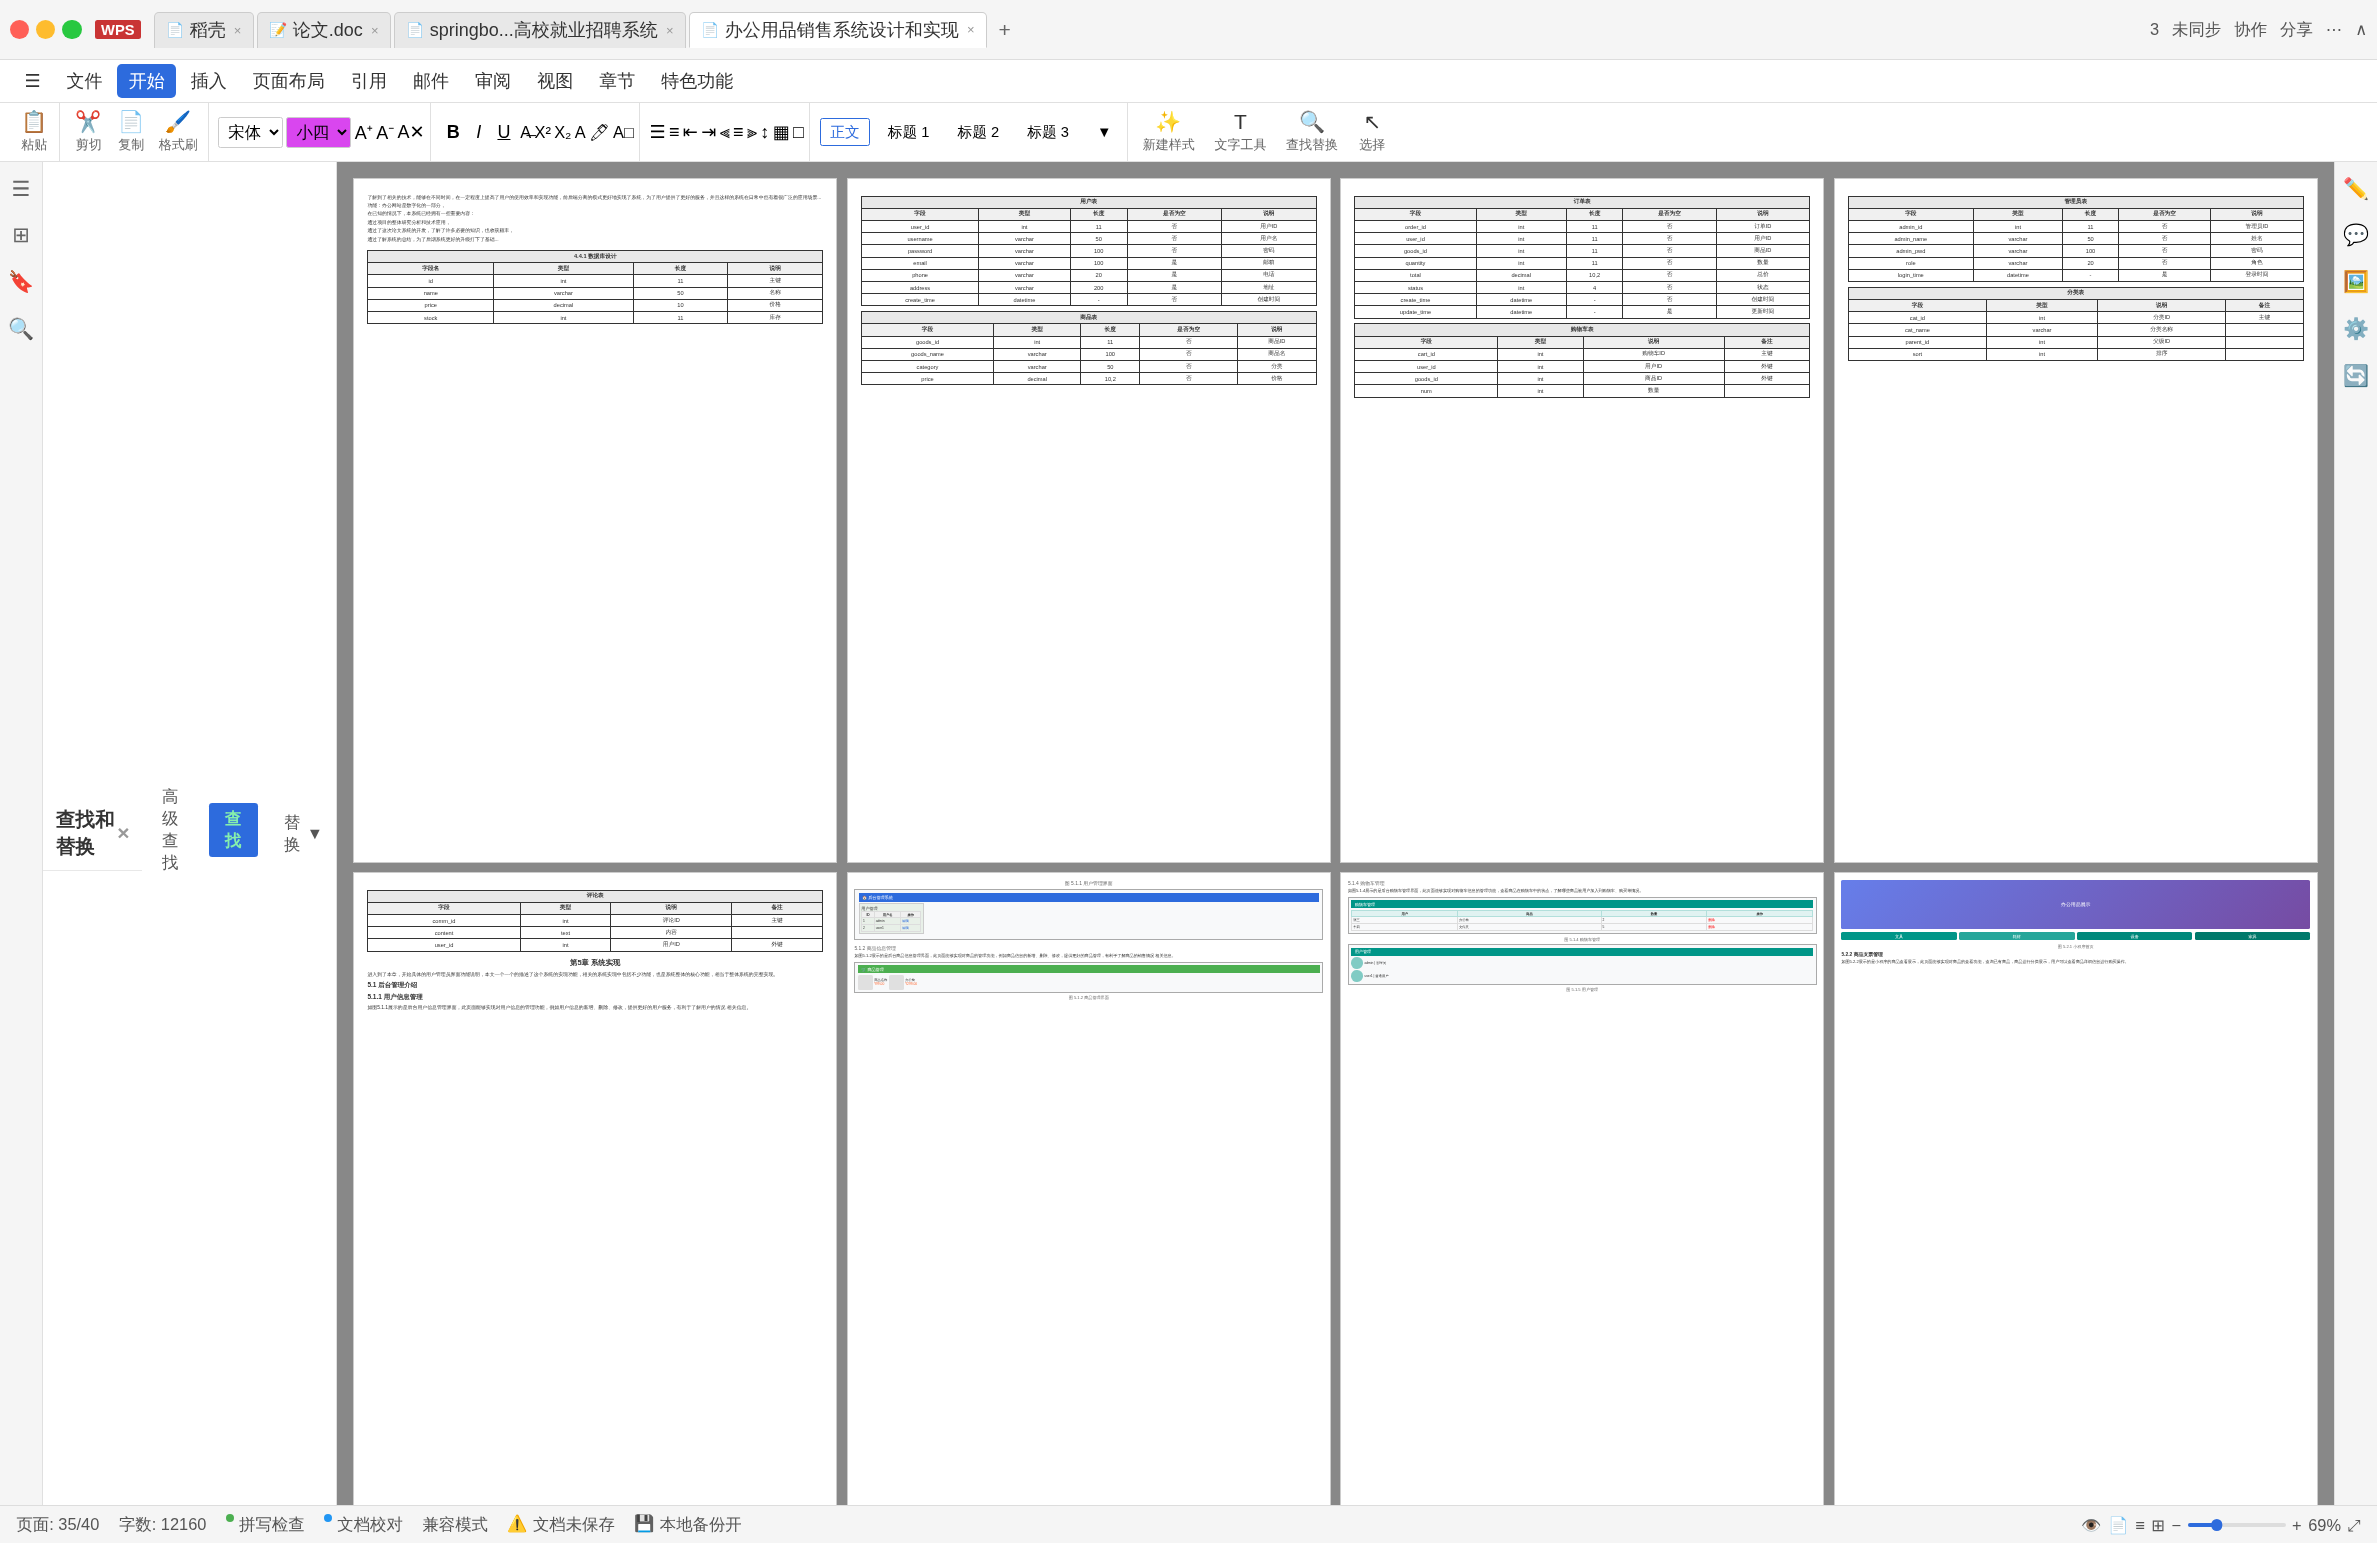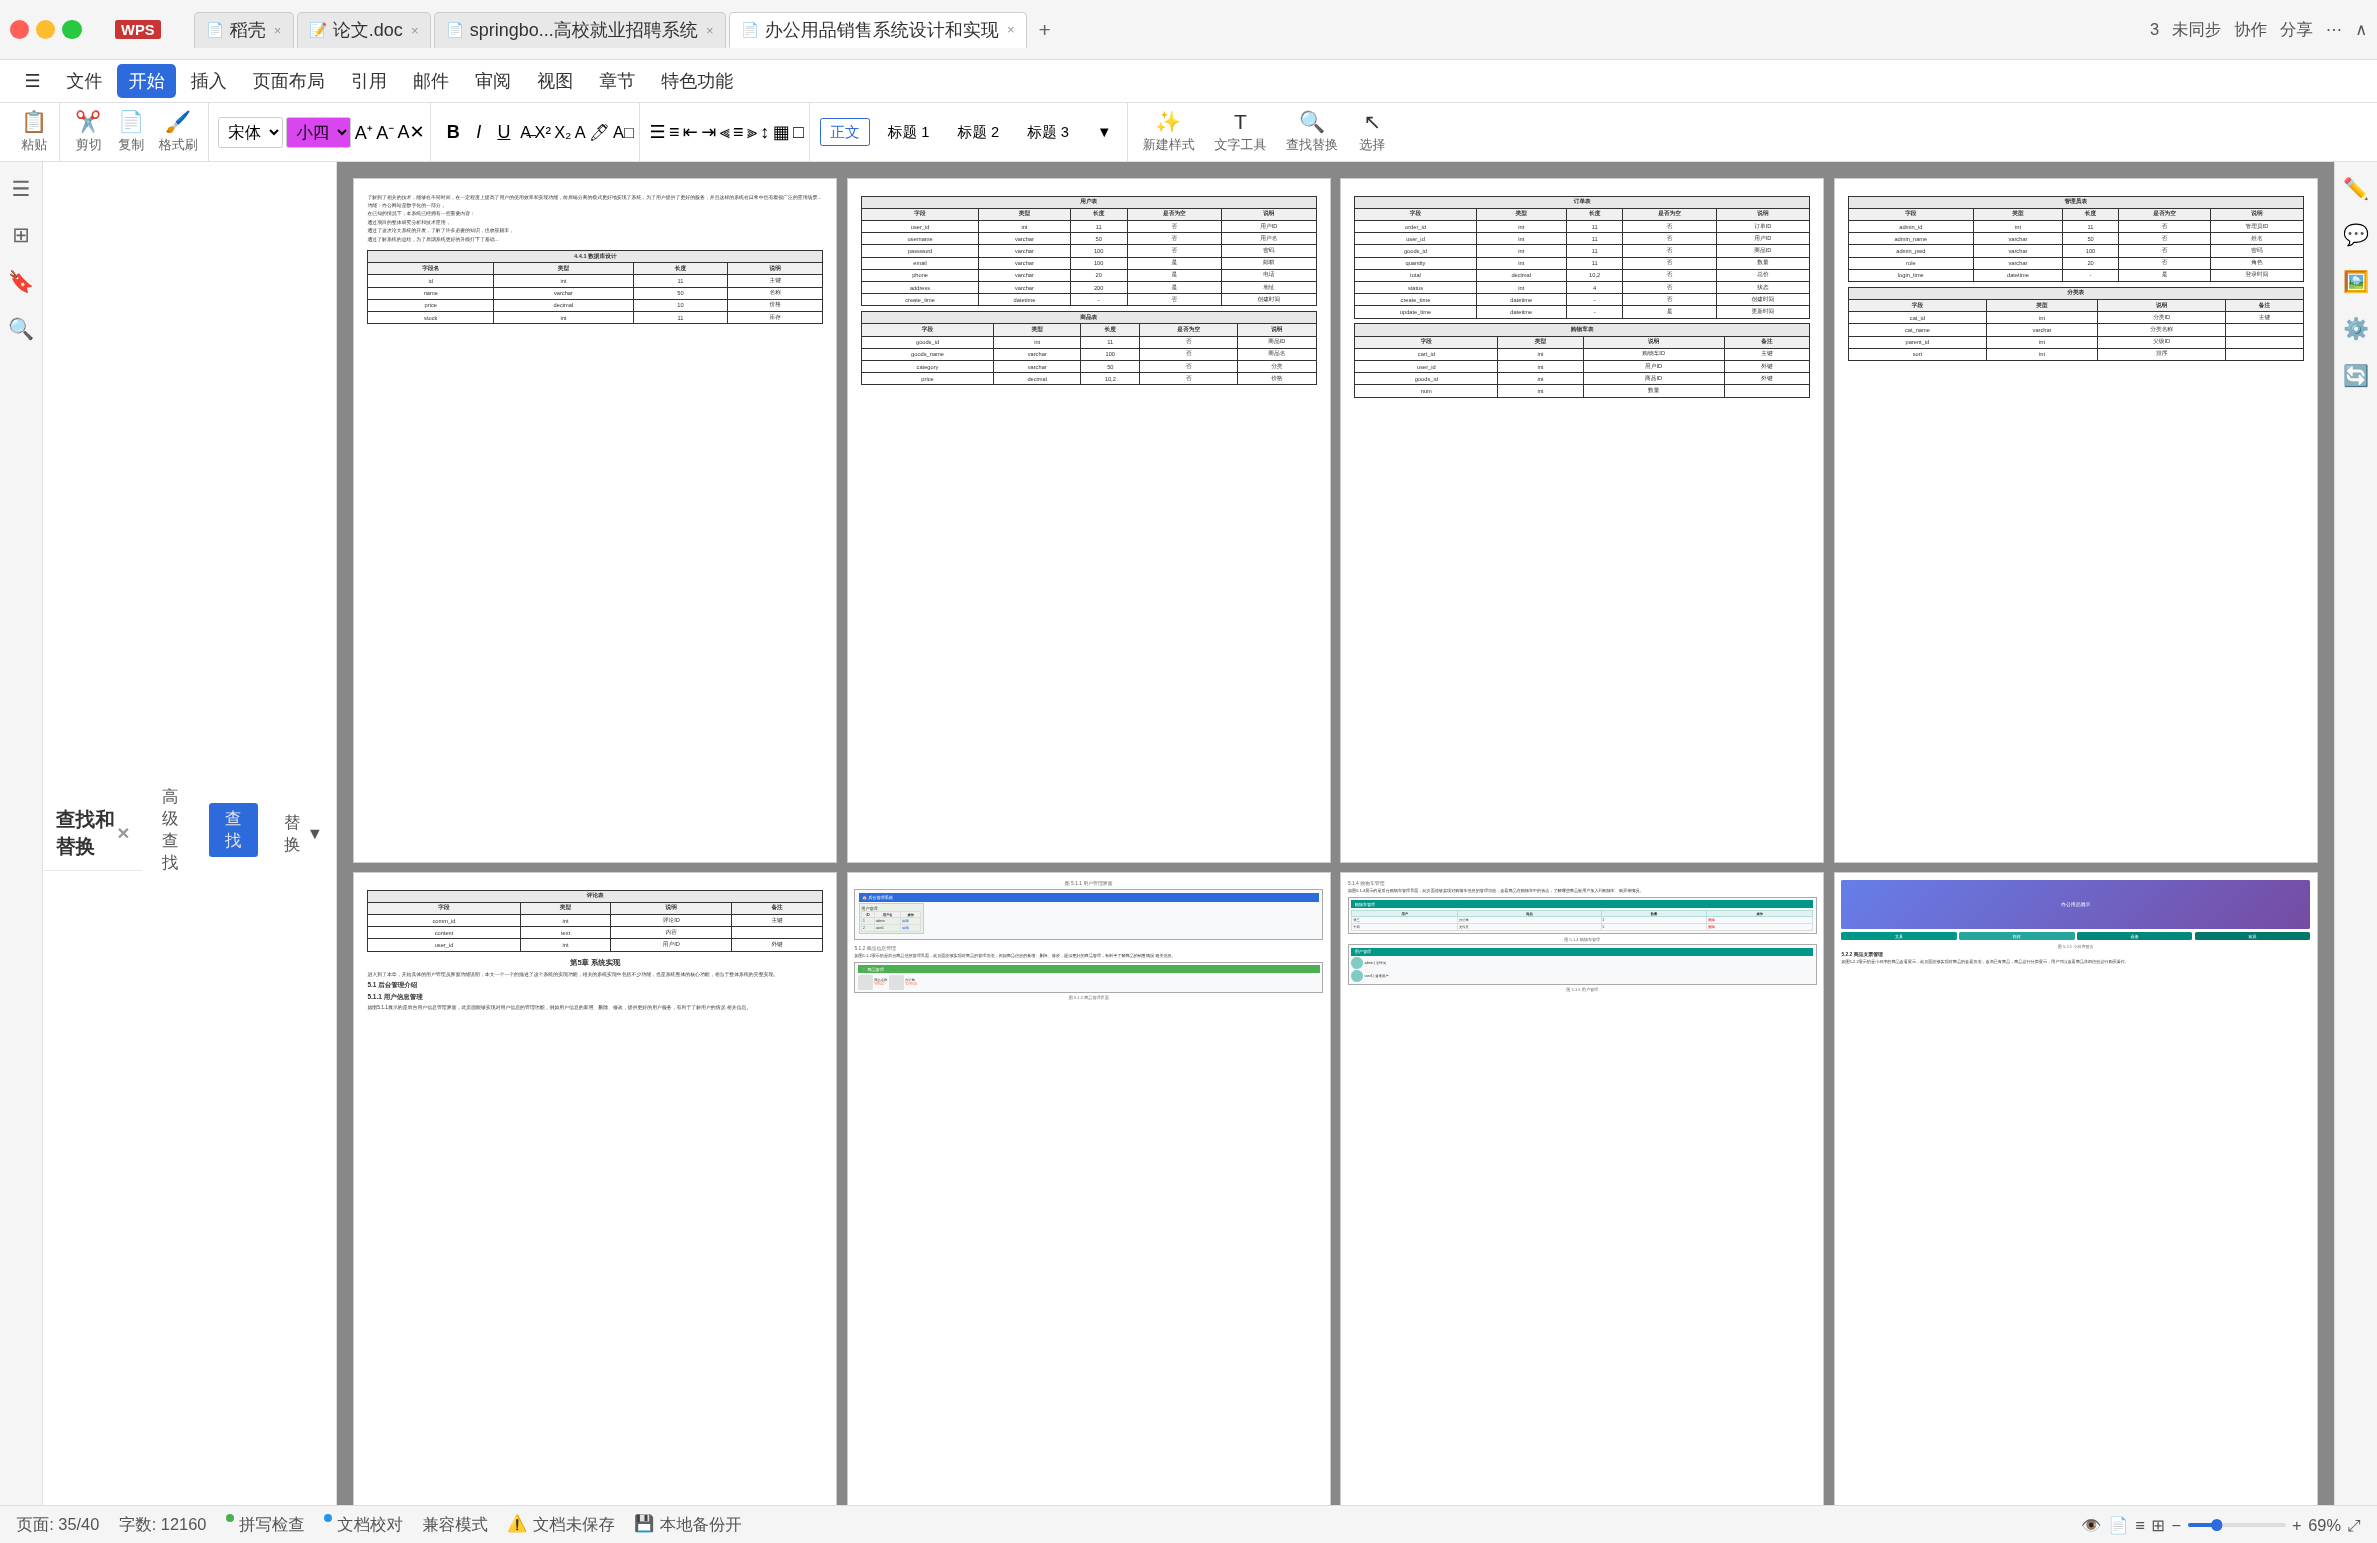--- a/index.html
+++ b/index.html
@@ -7,21 +7,20 @@
 
     
     .title-bar {
       height: 60px;
       background: #f5f5f5;
       display: flex;
       align-items: center;
       padding: 0 9.8px;
       border-bottom: 0.8px solid #ddd;
       flex-shrink: 0;
-      gap: 20px;
     }
     .window-controls { display: flex; gap: 6.5px; align-items: center; margin-right: 13px; }
     .win-btn { width: 19.6px; height: 19.6px; border-radius: 50%; border: none; cursor: pointer; }
     .win-btn.close { background: #ff5f57; }
     .win-btn.minimize { background: #febc2e; }
     .win-btn.maximize { background: #28c840; }
     .wps-logo { background: #c93434; color: white; font-size: 14.7px; font-weight: bold; padding: 1.6px 6.5px; border-radius: 2.5px; margin-right: 13px; }
     .tabs-bar { display: flex; align-items: center; gap: 3.3px; flex: 1; overflow: hidden; }
     .tab { display: flex; align-items: center; background: #e8e8e8; border-radius: 4.9px 4.9px 0 0; padding: 4.9px 11.4px; font-size: 18px; color: #333; gap: 4.9px; height: 36px; cursor: pointer; white-space: nowrap; border: 0.8px solid #ccc; border-bottom: none; }
     .tab.active { background: white; border-bottom: 0.8px solid white; z-index: 1; }
@@ -135,23 +134,24 @@
     }
     .search-action-btn {
       font-size: 16.4px;
       color: #555;
       cursor: pointer;
       padding: 3.3px 6.5px;
       border-radius: 3.3px;
     }
     .search-action-btn.primary {
       background: #2d6bdd;
-      color: #e5e5e5;
+      color: #86efac;
       padding: 4.9px 16.4px;
       border-radius: 3.3px;
+      font-weight: bold;
     }
     .replace-row {
       display: flex;
       align-items: center;
       padding: 4.9px 13px;
       gap: 6.5px;
       font-size: 16.4px;
       color: #555;
       cursor: pointer;
     }

